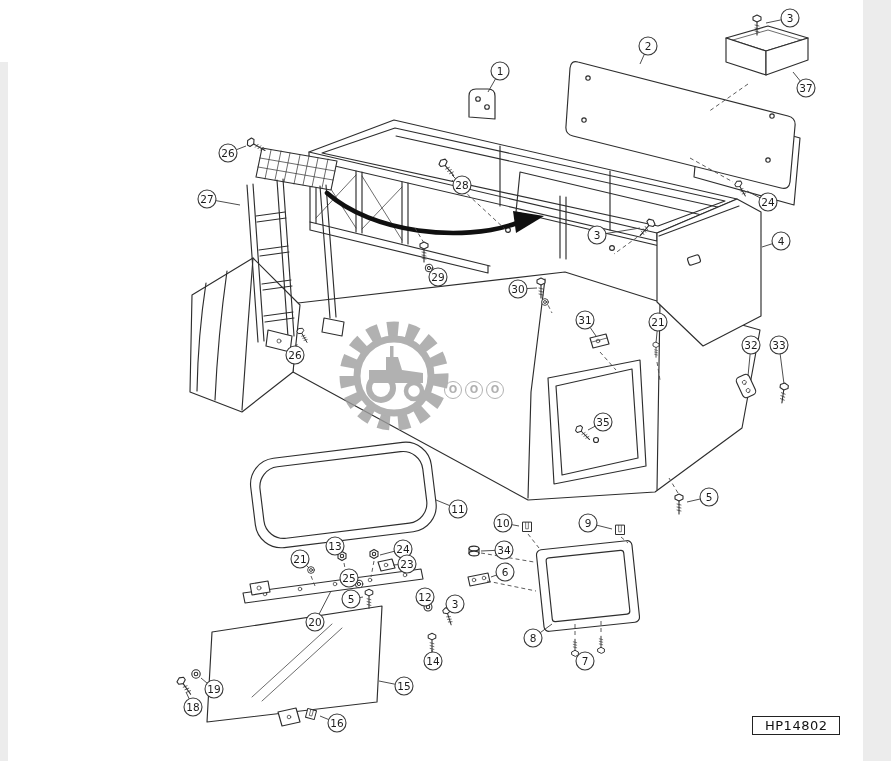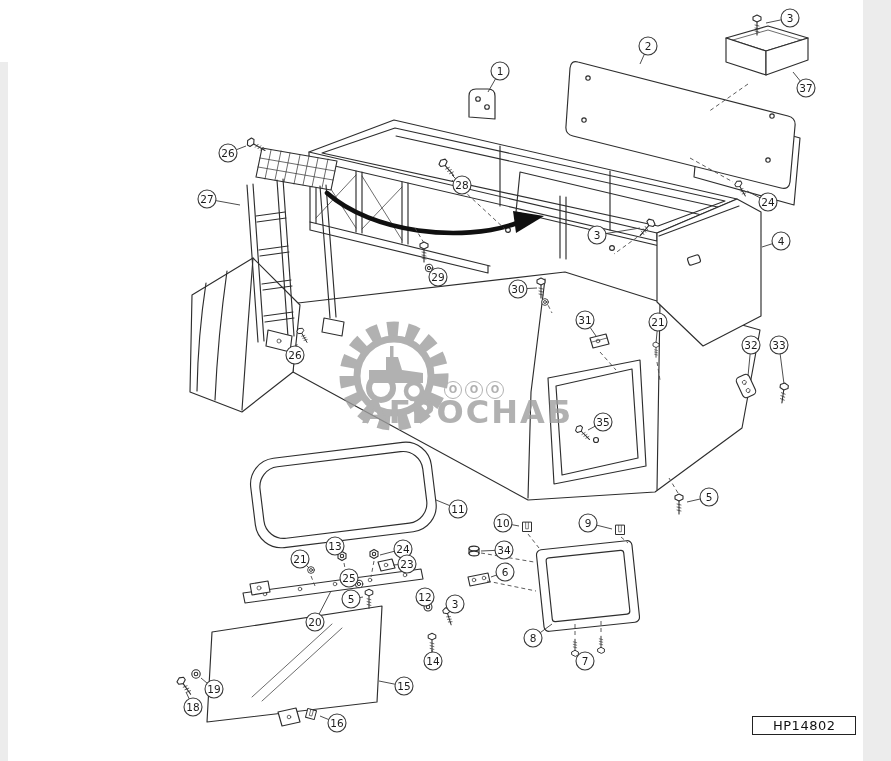--- a/index.html
+++ b/index.html
@@ -28,21 +28,21 @@
   .conum   {font:10.5px "DejaVu Sans",sans-serif;text-anchor:middle;fill:#1c1c1c}
 
   
   .watermark{position:absolute;left:0;top:0;width:891px;height:761px;opacity:.8;pointer-events:none;color:var(--wm,#9e9e9e)}
   .wm-gear{position:absolute;left:336px;top:318px}
   .wm-ooo{position:absolute;left:444px;top:381px;display:flex;gap:3px}
   .wm-ooo span{display:block;width:16px;height:16px;border:1.6px solid var(--wm,#9e9e9e);border-radius:50%;
     color:var(--wm,#9e9e9e);font-size:10px;line-height:15px;text-align:center;font-weight:bold}
   .wm-name{position:absolute;left:362px;top:393px;font-size:32px;font-weight:bold;letter-spacing:2px;color:var(--wm,#9e9e9e)}
 
-  .drawing-number{position:absolute;left:752px;top:716px;border:1.3px solid #222;padding:1px 20px;
+  .drawing-number{position:absolute;left:752px;top:716px;border:1.3px solid #222;padding:1px 12px;
     font-size:13px;color:#111;background:#fff;letter-spacing:.5px}
 </style>
 </head>
 <body>
 
 <div class="stage">
   <div class="canvas"></div>
   <div class="corner"></div>
 
   <svg class="layer" width="891" height="761" viewBox="0 0 891 761">
@@ -237,21 +237,20 @@
         <circle cx="78" cy="73" r="8" fill="none" stroke="currentColor" stroke-width="4.5"></circle>
         <path d="M33,63 L33,52 L50,52 L50,39 L62,39 L66,52 L87,55 L87,65 L33,65 Z" fill="currentColor"></path>
         <rect x="54" y="28" width="3.5" height="12" fill="currentColor"></rect>
       </g>
     </svg>
     <div class="wm-ooo">
         <span>О</span>
         <span>О</span>
         <span>О</span>
       </div>
-    <div class="wm-name">АГРОСНАБ</div>
   </div>
 
   <svg id="callout-layer" class="layer" width="891" height="761" viewBox="0 0 891 761">
       <g>
         <line x1="495.5347495547885" y1="78.81418827912013" x2="488" y2="92" class="leader"></line>
         <circle cx="500" cy="71" r="9" class="cobubble"></circle>
         <text x="500" y="74.5" class="conum">1</text>
       </g>
       <g>
         <line x1="644.344753805519" y1="54.22430393758231" x2="640" y2="64" class="leader"></line>

